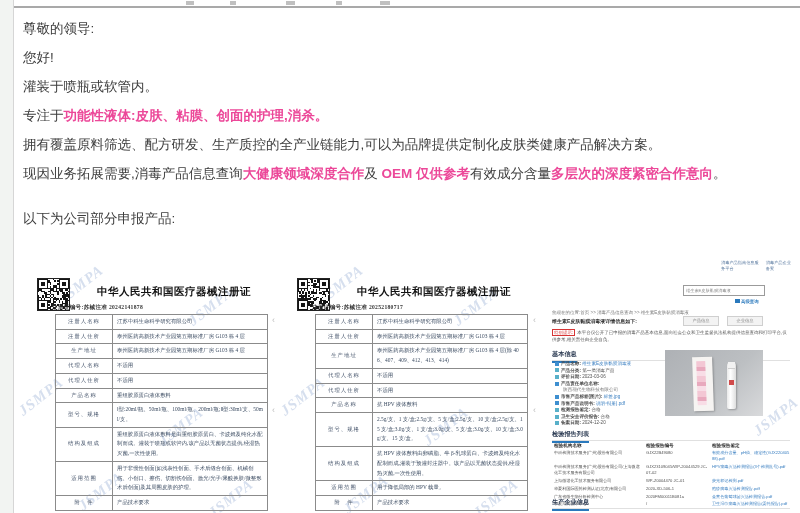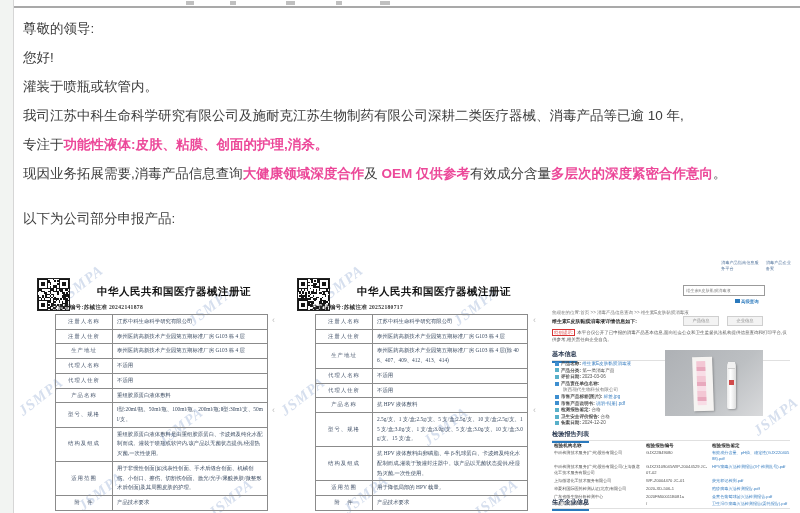--- a/index.html
+++ b/index.html
@@ -74,22 +74,22 @@
   <div class="top-frag" style="left:230px;width:6px;"></div>
   <div class="top-frag" style="left:286px;width:9px;"></div>
   <div class="top-frag" style="left:336px;width:6px;"></div>
   <div class="top-frag" style="left:380px;width:10px;"></div>
   <div class="top-rule"></div>
 
   <div class="letter">
     <p>尊敬的领导:</p>
     <p>您好!</p>
     <p>灌装于喷瓶或软管内。</p>
-    <p>我司江苏中科生命科学研究有限公司及施耐克江苏生物制药有限公司深耕二类医疗器械、消毒产品等已逾 10 年,</p>
     <p><span>专注于</span><b>功能性液体:皮肤、粘膜、创面的护理,消杀。</b></p>
+    <p>拥有覆盖原料筛选、配方研发、生产质控的全产业链能力,可以为品牌提供定制化皮肤类健康产品解决方案。</p>
     <p><span>现因业务拓展需要,消毒产品信息查询</span><b>大健康领域深度合作</b><span>及 </span><b>OEM 仅供参考</b><span>有效成分含量</span><b>多层次的深度紧密合作意向</b><span>。</span></p>
     <div class="spacer"></div>
     <p>以下为公司部分申报产品:</p>
   </div>
 
   <div class="cert" style="left:25px;">
     <span class="wm" style="left:30px;top:18px;">JSMPA</span>
     <span class="wm" style="left:160px;top:40px;">JSMPA</span>
     <span class="wm" style="left:-10px;top:130px;">JSMPA</span>
     <span class="wm" style="left:130px;top:160px;">JSMPA</span>

